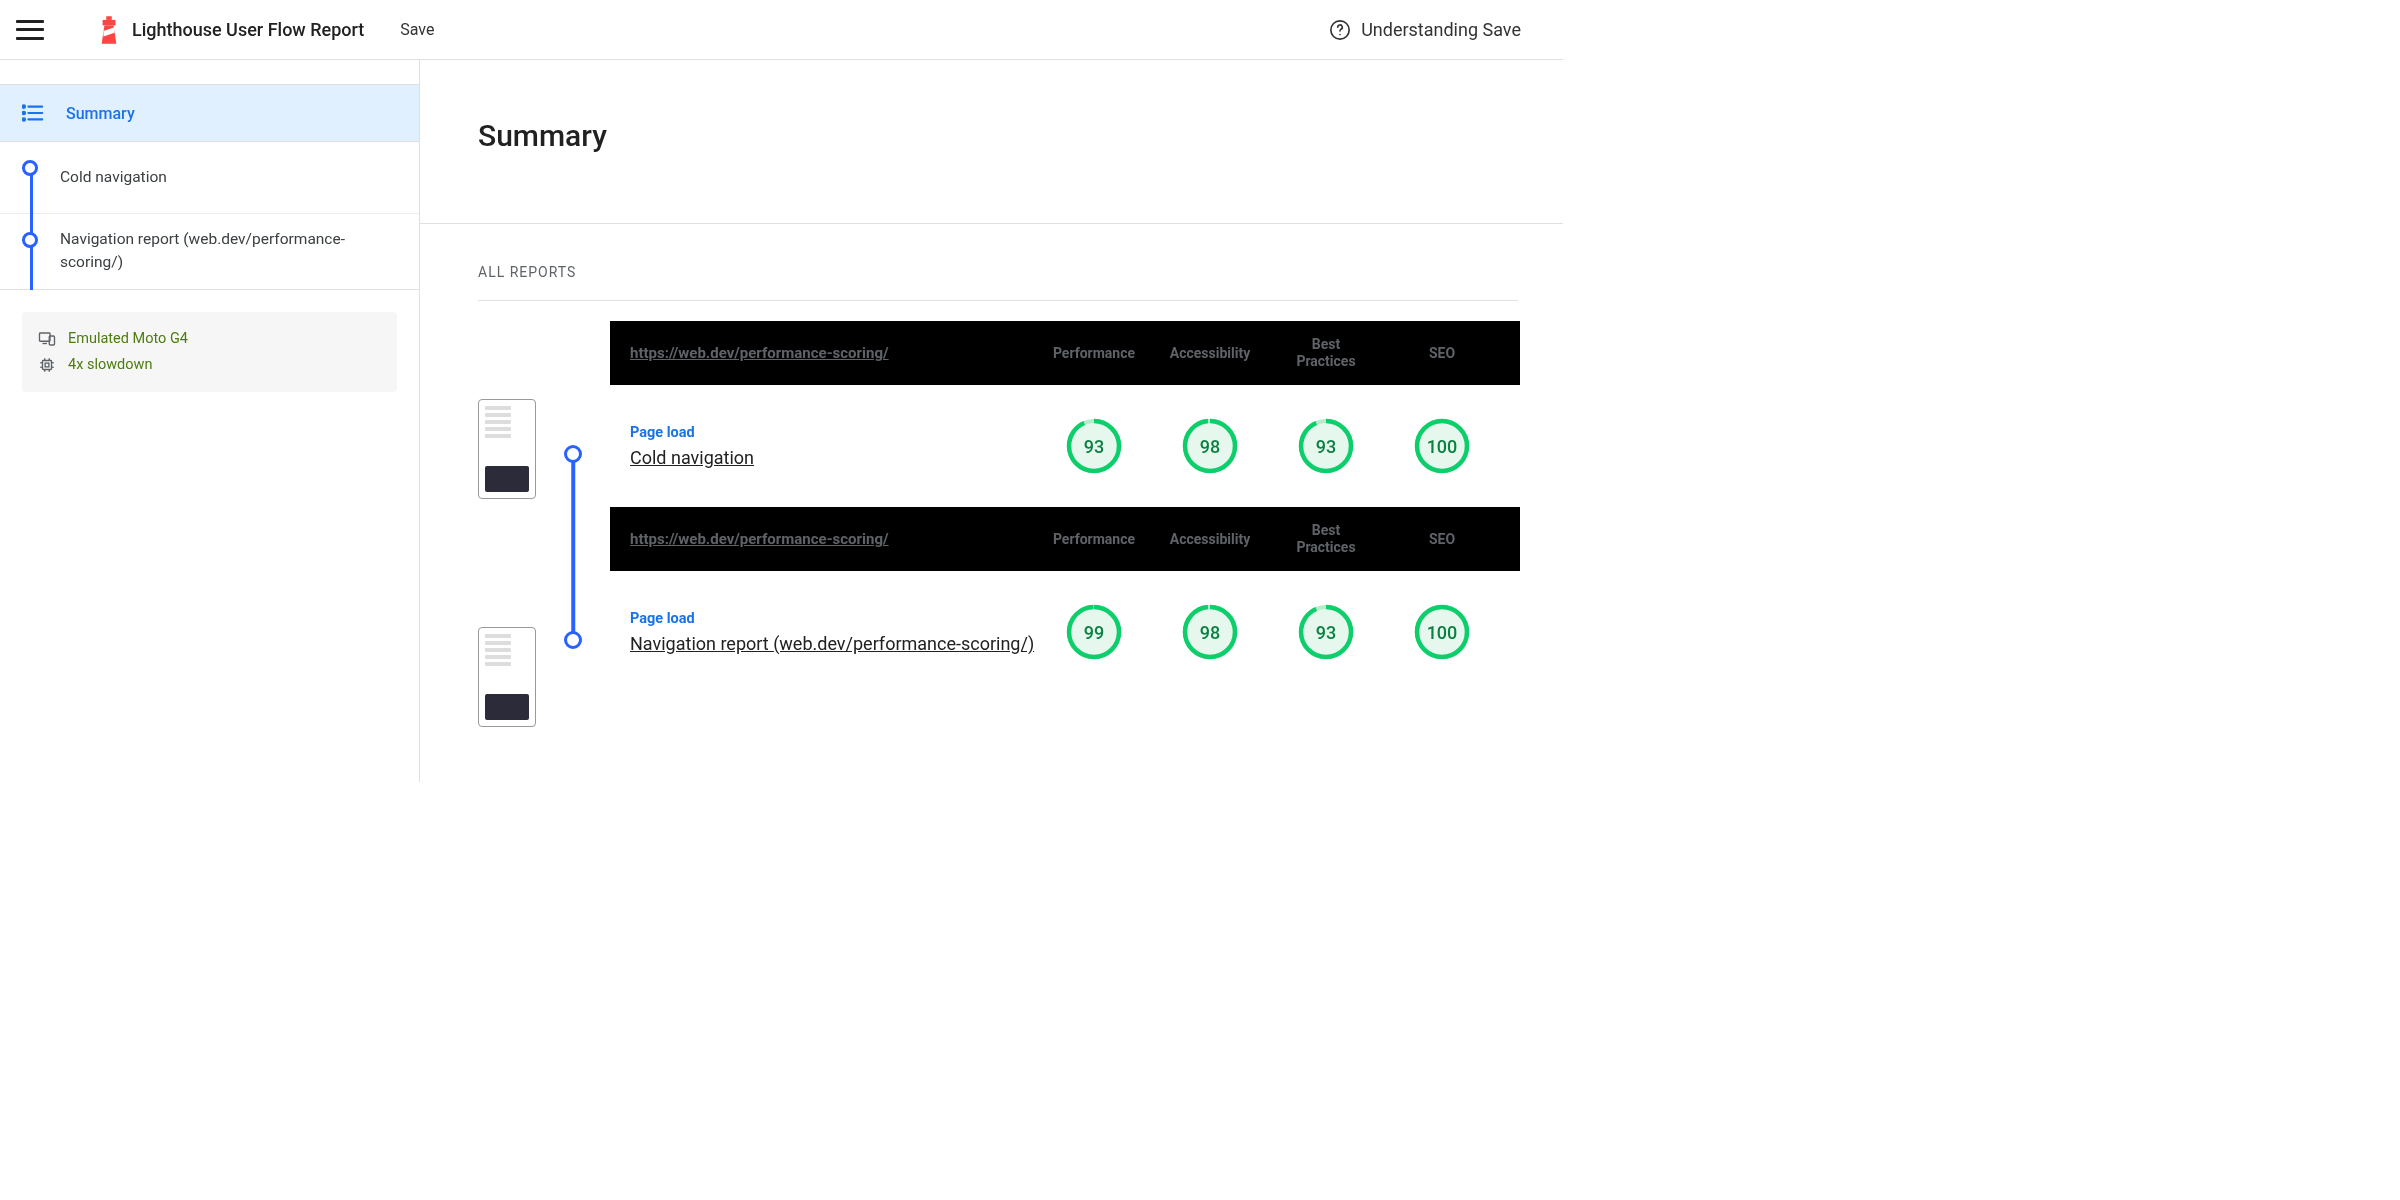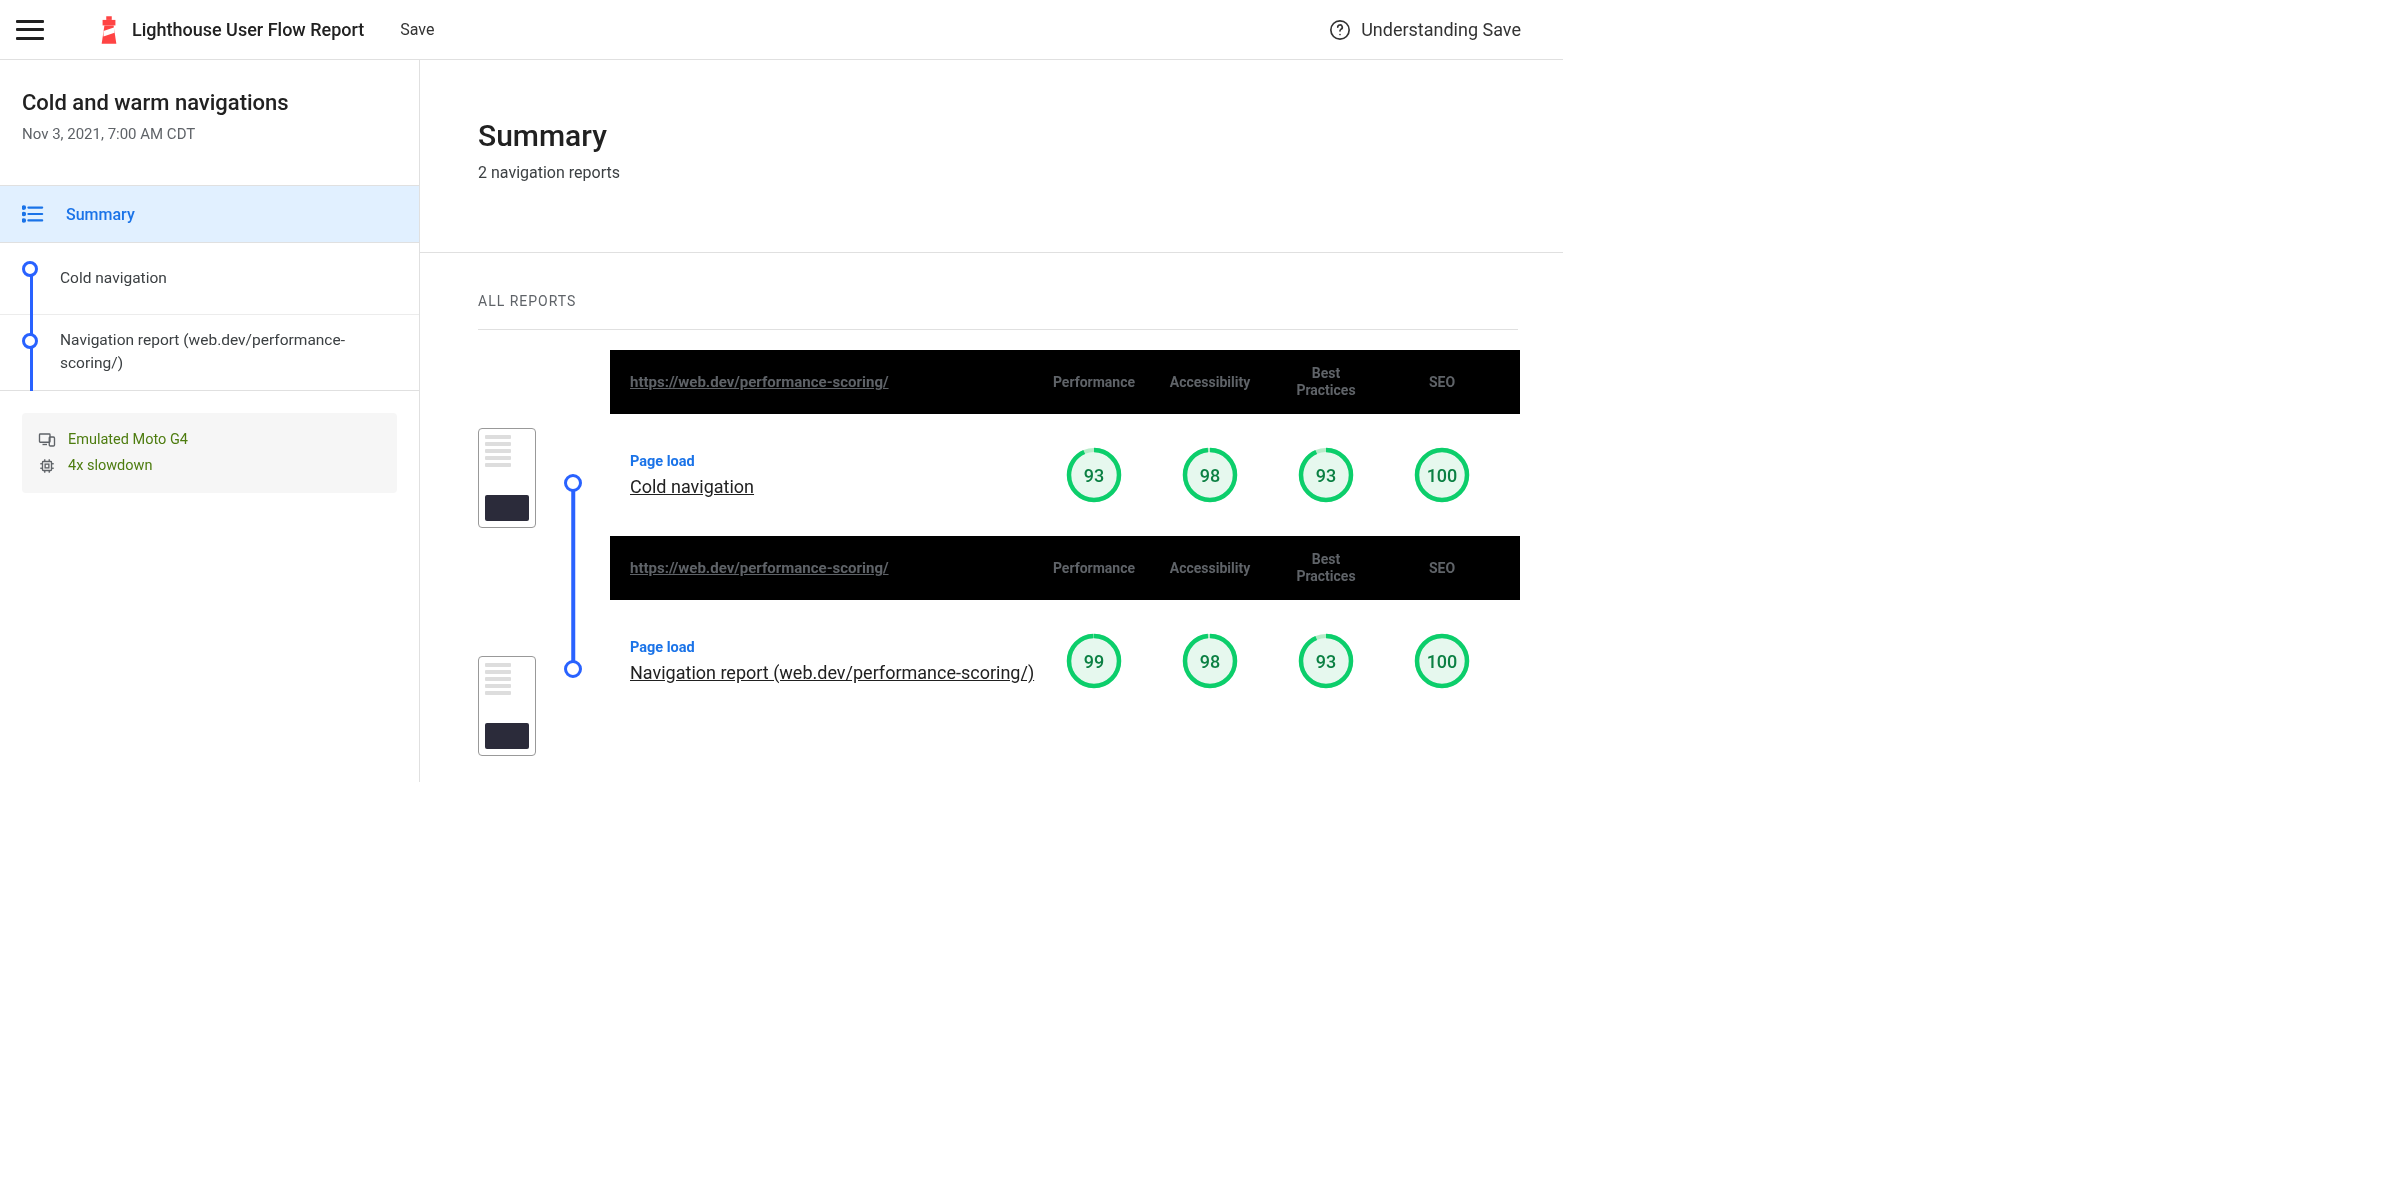--- a/index.html
+++ b/index.html
@@ -91,24 +91,20 @@
       <path d="M9.5 9a2.5 2.5 0 1 1 3.5 2.3c-.9.5-1 1-1 1.7" stroke-linecap="round"></path>
       <circle cx="12" cy="17" r="0.9" fill="#333" stroke="none"></circle>
     </svg>
     <span>Understanding Save</span>
   </div>
 </div>
 
 <div class="body">
 
   <div class="sidebar">
-    <div class="sidebar-header">
-      <div class="flow-title">Cold and warm navigations</div>
-      <div class="flow-date">Nov 3, 2021, 7:00 AM CDT</div>
-    </div>
 
     <div class="summary-item">
       <svg class="summary-icon-svg" viewBox="0 0 24 18" stroke="#1a73e8" stroke-width="2.4" stroke-linecap="round">
         <circle cx="2" cy="2" r="1.3" fill="#1a73e8"></circle>
           <line x1="7" y1="2" x2="22" y2="2"></line>
         <circle cx="2" cy="9" r="1.3" fill="#1a73e8"></circle>
           <line x1="7" y1="9" x2="22" y2="9"></line>
         <circle cx="2" cy="16" r="1.3" fill="#1a73e8"></circle>
           <line x1="7" y1="16" x2="22" y2="16"></line>
       </svg>
@@ -149,21 +145,20 @@
             <line x1="18" y1="9" x2="21" y2="9"></line>
             <line x1="18" y1="15" x2="21" y2="15"></line>
           </svg>
         <span>4x slowdown</span>
       </div>
     </div>
   </div>
 
   <div class="main">
     <div class="summary-title">Summary</div>
-    <div class="summary-sub">2 navigation reports</div>
     <hr class="main-hr">
     <div class="all-reports-label">ALL REPORTS</div>
     <hr class="thin-hr">
 
     <div class="reports-grid">
       <div class="thumb-col">
         <div class="thumb"></div>
         <div class="thumb"></div>
       </div>
       <div class="marker-col">

